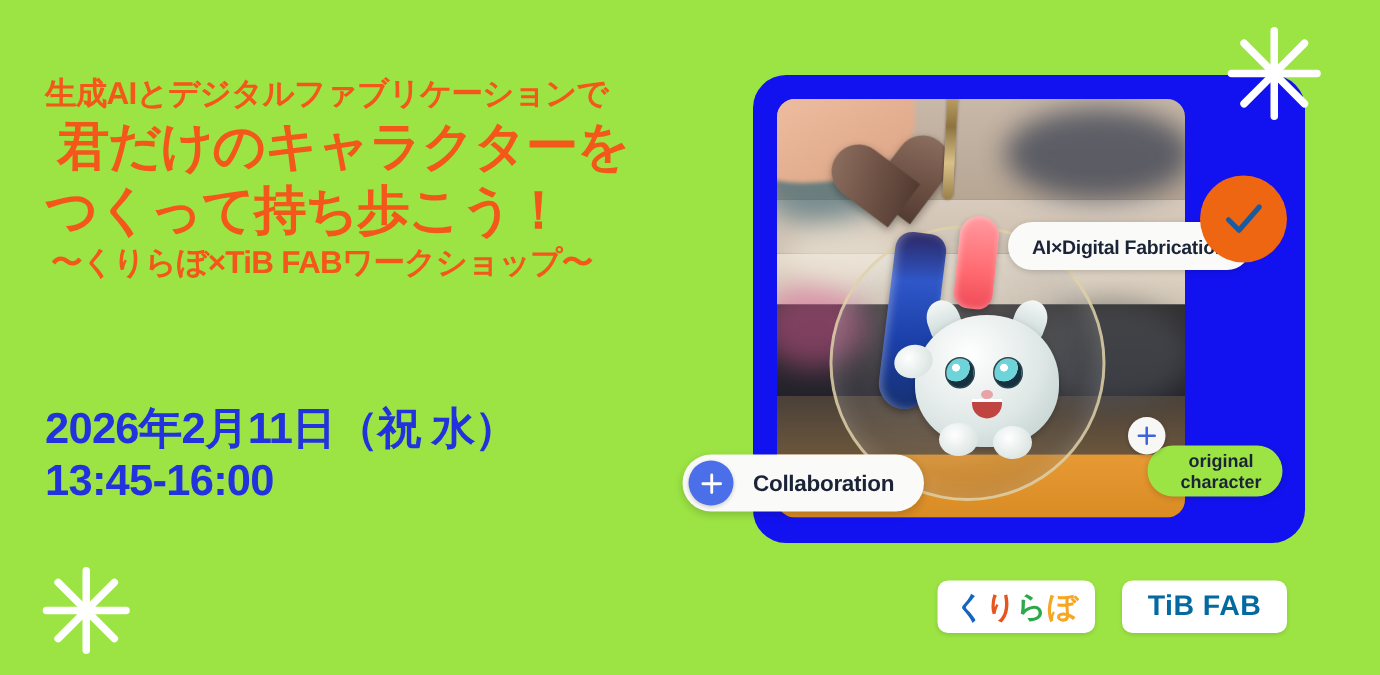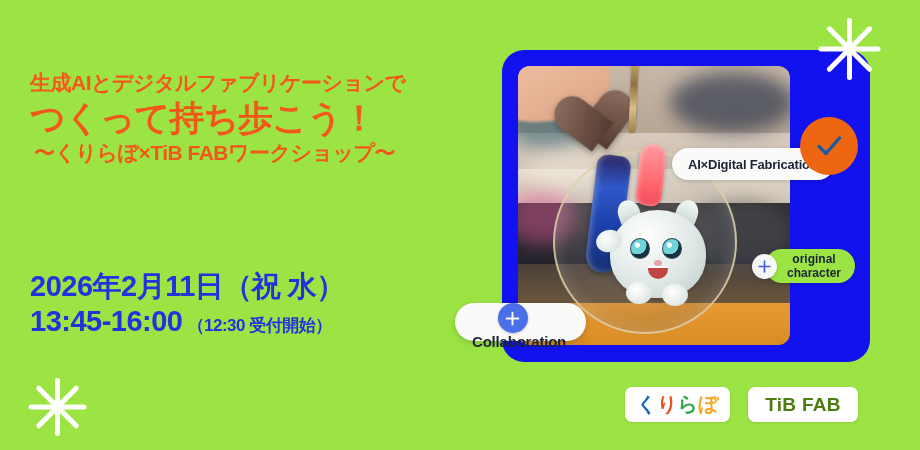--- a/index.html
+++ b/index.html
@@ -27,21 +27,21 @@
     transform-origin:50% 50%;
   }
   .sparkle i:nth-child(1){ transform:rotate(0deg); }
   .sparkle i:nth-child(2){ transform:rotate(45deg); }
   .sparkle i:nth-child(3){ transform:rotate(90deg); }
   .sparkle i:nth-child(4){ transform:rotate(135deg); }
   #sparkle-top-right { left:818px; top:18px; width:62px; height:62px; z-index:40; }
   #sparkle-bottom-left { left:28px; top:378px; width:58px; height:58px; z-index:40; }
 
   
-  #headline { position:absolute; left:26px; top:50px; width:470px; z-index:20;margin-top:20px; }
+  #headline { position:absolute; left:26px; top:50px; width:470px; z-index:20; }
   .hl-line { color:#F4571A; font-weight:bold; white-space:nowrap; letter-spacing:-0.5px; }
   #hl-line-1 { font-size:21px; line-height:26px; margin-left:4px; }
   #hl-line-2 { font-size:35px; line-height:43px; margin-left:12px; letter-spacing:-1px; }
   #hl-line-3 { font-size:35px; line-height:43px; margin-left:4px; letter-spacing:-1px; }
   #hl-line-4 { font-size:21px; line-height:28px; margin-left:8px; letter-spacing:-0.5px; }
 
   
   #dateblock { position:absolute; left:30px; top:268px; z-index:20; color:#2233DD; }
   #date-line { font-size:29px; font-weight:bold; line-height:36px; letter-spacing:-0.5px; white-space:nowrap; }
   #time-row { display:flex; align-items:baseline; line-height:34px; white-space:nowrap; }
@@ -187,29 +187,28 @@
   }
 
   #chip-ai { left:672px; top:148px; }
   #chip-ai .pill { height:32px; padding:0 16px; background:#FAFAF8; font-size:13px; letter-spacing:-0.2px; white-space:nowrap; }
 
   #chip-original { left:752px; top:249px; }
   #chip-original .plus { width:25px; height:25px; background:#F7F7F5; color:#3E63DD; position:relative; z-index:2; }
   #chip-original .pill {
     height:34px; padding:0 14px 0 22px; margin-left:-12px;
     background:#9CE444; font-size:12px; line-height:14px;
-    flex-direction:column; text-align:center; white-space:nowrap;
+    flex-direction:column; text-align:center; white-space:nowrap;margin-top:48px;
   }
 
   #chip-collab { left:455px; top:303px; }
   #chip-collab .wrap {
     display:flex; align-items:center; height:38px;
     background:#FAFAF8; border-radius:999px; padding:0 20px 0 4px;
     box-shadow:0 2px 6px rgba(0,0,0,.18);
-    flex-direction:column;
   }
   #chip-collab .plus { width:30px; height:30px; background:#4A6FE8; color:#fff; }
   #chip-collab .label { font-size:15px; font-weight:bold; color:#1B2437; margin-left:13px; letter-spacing:-0.2px; white-space:nowrap; }
 
   
   #check-badge {
     position:absolute; left:800px; top:117px;
     width:58px; height:58px; border-radius:50%;
     background:#EE6611; z-index:35;
     display:flex; align-items:center; justify-content:center;
@@ -222,21 +221,21 @@
     display:flex; align-items:center; justify-content:center;
     box-shadow:0 1px 3px rgba(0,0,0,.12);
   }
   #logo-kurilabo { width:105px; height:35px; }
   #logo-kurilabo .txt { font-size:20px; font-weight:bold; letter-spacing:0px; }
   #logo-kurilabo .c1 { color:#1565C0; }
   #logo-kurilabo .c2 { color:#E8541E; }
   #logo-kurilabo .c3 { color:#2BA84A; }
   #logo-kurilabo .c4 { color:#F5A623; }
   #logo-tibfab { width:110px; height:35px; }
-  #logo-tibfab .txt { font-size:19px; font-weight:bold; color:#4d7c0f; letter-spacing:0.3px; }
+  #logo-tibfab .txt { font-size:19px; font-weight:bold; color:#0369a1; letter-spacing:0.3px; }
 </style>
 </head>
 <body>
 
 <div id="poster">
 
   <div id="blue-card"></div>
 
   <div id="photo-frame">
     <div id="photo">
@@ -267,29 +266,29 @@
         <div class="cat-eye l"></div>
         <div class="cat-eye r"></div>
         <div class="cat-nose"></div>
         <div class="cat-mouth"></div>
       </div>
     </div>
   </div>
 
   <div id="headline">
     <div class="hl-line" id="hl-line-1">生成AIとデジタルファブリケーションで</div>
+    <div class="hl-line" id="hl-line-2">君だけのキャラクターを</div>
     <div class="hl-line" id="hl-line-3">つくって持ち歩こう！</div>
     <div class="hl-line" id="hl-line-4">〜くりらぼ×TiB FABワークショップ〜</div>
   </div>
 
   <div id="dateblock">
     <div id="date-line">2026年2月11日（祝 水）</div>
     <div id="time-row">
       <span id="time-main">13:45-16:00</span>
-      <span id="time-note">（12:30 受付開始）</span>
     </div>
   </div>
 
   <div id="check-badge">
     <svg width="34" height="34" viewBox="0 0 34 34">
       <path d="M7 17.5 L14 24.5 L27.5 9" fill="none" stroke="#1A5A9E" stroke-width="3.4" stroke-linecap="round" stroke-linejoin="round"></path>
     </svg>
   </div>
 
   <div class="chip" id="chip-ai">

